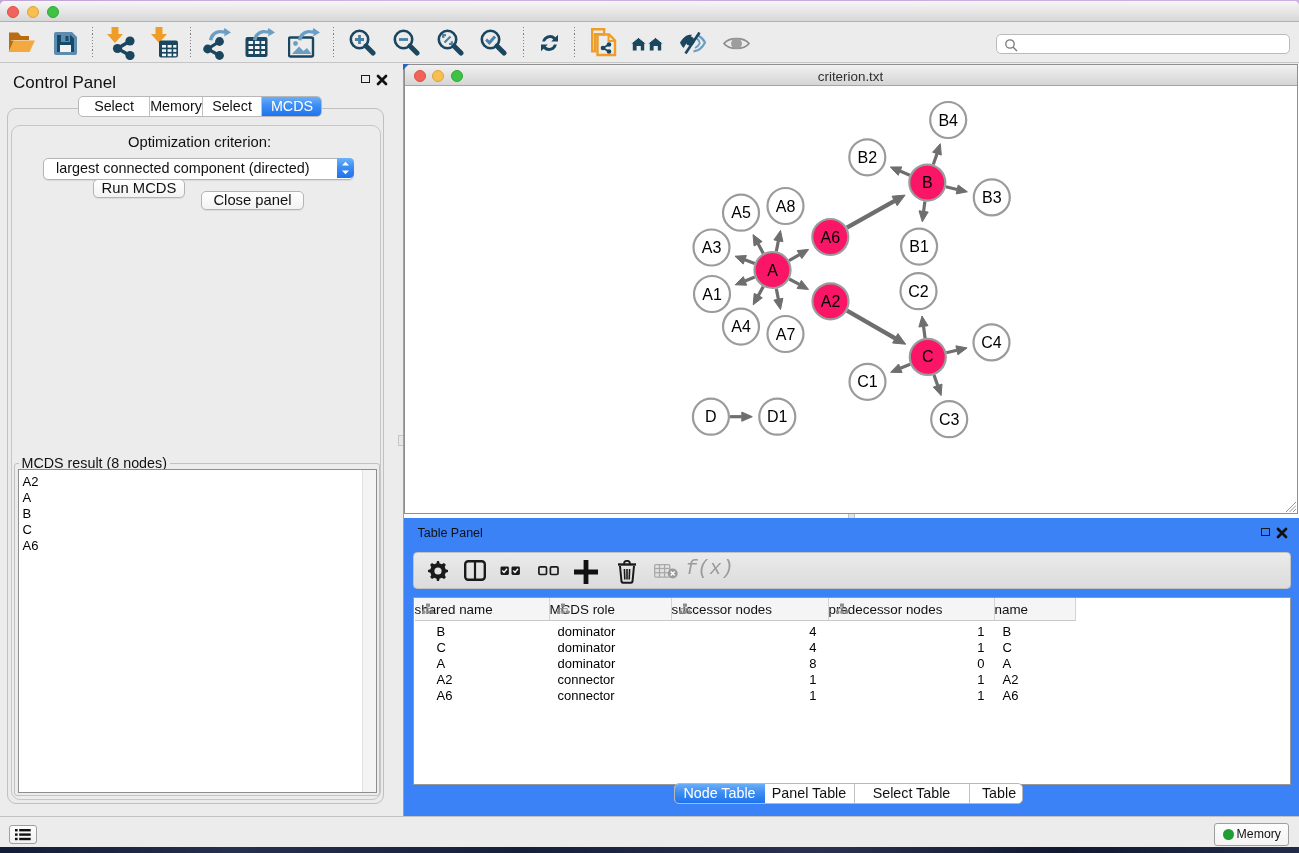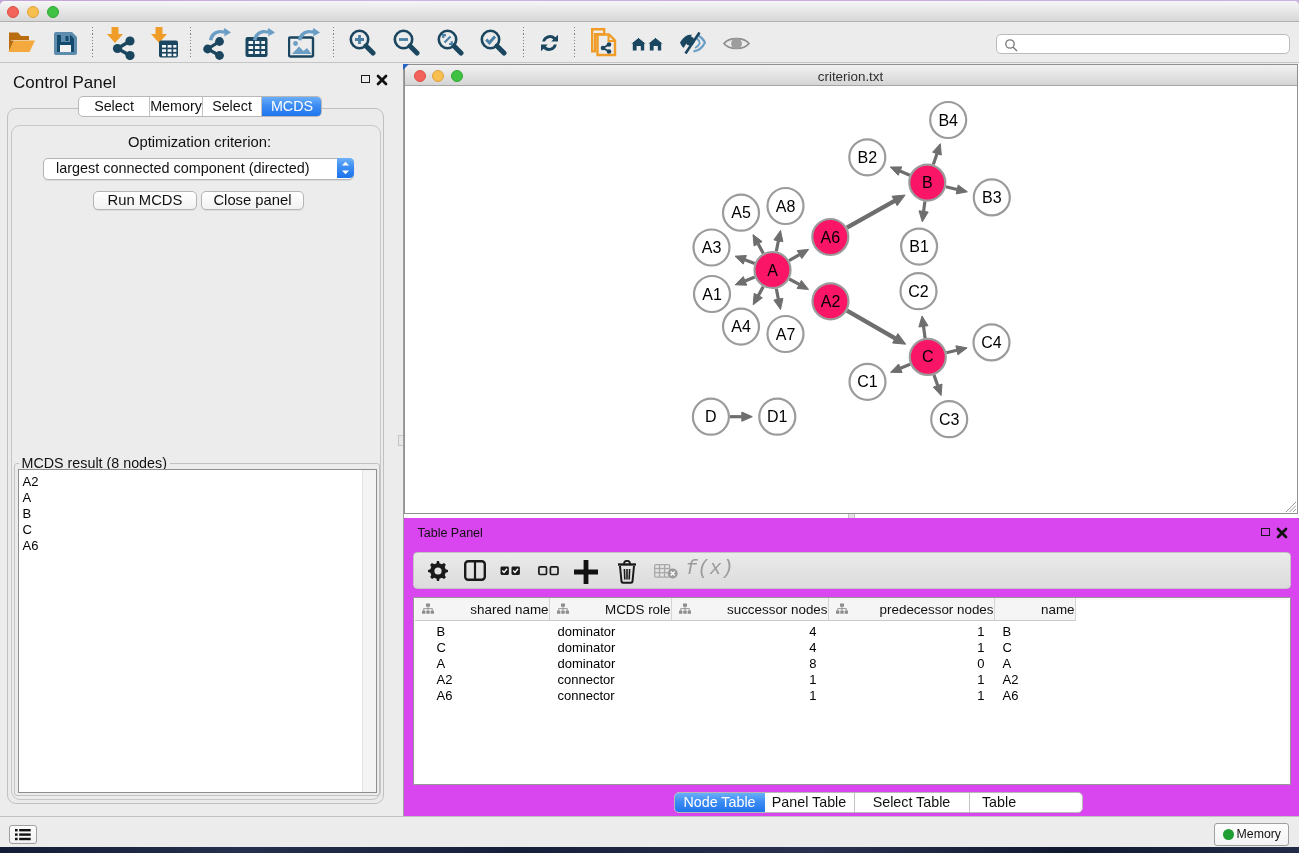--- a/index.html
+++ b/index.html
@@ -27,21 +27,21 @@
 .tabstrip{height:21px;background:#fff;border:1px solid #b8b8b8;border-radius:5px;display:flex;overflow:hidden}
 #cp-tabs{left:78px;top:96px;width:244px}
 .tabstrip .seg{flex:none;text-align:center;font-size:14.3px;color:#111;line-height:19px;border-right:1px solid #c2c2c2}
 .tabstrip .seg:last-child{border-right:none}
 .tabstrip .sel{background:linear-gradient(#6aaef8,#3d8df2 45%,#1f74ee);color:#fff;border-right:none}
 #opt-label{left:11px;top:134px;width:377px;text-align:center;font-size:14.8px;color:#111}
 #combo{left:43px;top:157.5px;width:311px;height:22px;background:#fff;border:1px solid #b4b4b4;border-radius:5px;box-shadow:0 1px 1px rgba(0,0,0,.08)}
 #combo span{position:absolute;left:12px;top:1.5px;font-size:14.4px;color:#111}
 #combo .step{position:absolute;right:-1px;top:-1px;width:17px;height:20.5px;border-radius:0 4.5px 4.5px 0;background:linear-gradient(#6db1f9,#3d8df2 45%,#1e73ee)}
 .btn{height:18.5px;background:linear-gradient(#ffffff,#f2f2f2);border:1px solid #b4b4b4;border-radius:5px;text-align:center;font-size:14.8px;color:#111;line-height:16.8px;box-shadow:0 1px 1px rgba(0,0,0,.07)}
-#btn-run{left:93px;top:191px;width:104px}
+#btn-run{left:93px;top:179px;width:92px}
 #btn-close{left:201px;top:191px;width:103px}
 #fieldset{left:14px;top:462.5px;width:366px;height:333px;border:1px solid #c2c2c2;border-radius:3px}
 #fieldset-leg{left:18.5px;top:455px;background:#ececec;font-size:14.3px;color:#111;padding:0 3px}
 #mcds-list{left:17.5px;top:468.5px;width:359px;height:324px;background:#fff;border:1px solid #8e8e8e;font-size:13px;color:#000}
 #mcds-list{padding-top:4px}
 #mcds-list .li{padding-left:4px;line-height:16.2px}
 #mcds-sb{right:0;top:0;width:14px;height:322px;background:#f4f4f4;border-left:1px solid #e2e2e2;position:absolute}
 
 #mdi{left:403px;top:63.5px;width:896px;height:752.5px;background:#fff}
 #vdiv{left:402.9px;top:63.5px;width:0.9px;height:752.5px;background:#9f9f9f}
@@ -54,28 +54,28 @@
 #nw-title .t3{left:46.5px;top:5px}
 #nw-title-txt{left:0;top:4px;width:892px;text-align:center;font-size:13.4px;color:#303030;position:absolute}
 #bluecorner{left:402.5px;top:63.5px;width:0;height:0;border-top:6px solid #2765c0;border-right:6px solid transparent}
 #graph{position:absolute;left:0;top:22.5px}
 #graph text{font-size:16px;fill:#000}
 #graph line,#graph polygon{stroke:#6e6e6e;fill:#6e6e6e}
 #graph line{fill:none}
 #grip{right:1px;bottom:1px;width:10px;height:10px;position:absolute}
 #hgrip{left:847.5px;top:514px;width:7px;height:5px;background:#e3e3e3;border:1px solid #c4c4c4;border-top:none}
 
-#tablepanel{left:403.5px;top:517.5px;width:895.5px;height:298.5px;background:#d946ef}
+#tablepanel{left:403.5px;top:517.5px;width:895.5px;height:298.5px;background:#3b82f6}
 #tp-title{left:14px;top:8.5px;font-size:12.5px;color:#111;position:absolute}
 #tp-toolbar{left:9px;top:34px;width:878px;height:37px;background:linear-gradient(#eaeaea,#dcdcdc);border:1px solid #c2c2c2;border-radius:4px;position:absolute}
 #tp-table{left:9px;top:79px;width:878.5px;height:188px;background:#fff;border:1px solid #979797;position:absolute}
-.th{position:absolute;top:0;height:23px;background:#f5f5f5;border-right:1px solid #d4d4d4;border-bottom:1px solid #c9c9c9;text-align:right;font-size:13.4px;color:#111;line-height:23px}
+.th{position:absolute;top:0;height:23px;background:#f5f5f5;border-right:1px solid #d4d4d4;border-bottom:1px solid #c9c9c9;text-align:left;font-size:13.4px;color:#111;line-height:23px}
 .tr{position:absolute;font-size:13px;color:#000;height:16px;line-height:16px}
 .num{text-align:right}
-#bot-tabs{left:270px;top:274px;width:409px;position:absolute}
+#bot-tabs{left:270px;top:265px;width:349px;position:absolute}
 
 #statusbar{left:0;top:816px;width:1299px;height:31px;background:#ececec;border-top:1px solid #c2c2c2}
 #listbtn{left:9px;top:824.5px;width:28px;height:19.5px;background:linear-gradient(#fdfdfd,#f1f1f1);border:1px solid #9f9f9f;border-radius:3px}
 #membtn{left:1214px;top:822.5px;width:75px;height:23px;background:linear-gradient(#fdfdfd,#f3f3f3);border:1px solid #9f9f9f;border-radius:3px;font-size:12.3px;color:#111;text-align:right;line-height:21px;padding-right:7px}
 #memdot{left:8px;top:5.5px;width:11px;height:11px;border-radius:50%;background:#1e9e33;position:absolute}
 </style></head><body>
 <div class="abs" id="wall-top"></div>
 <div class="abs" id="appbg"></div>
 <div class="abs" id="ui">
   <div class="abs" id="titlebar">

